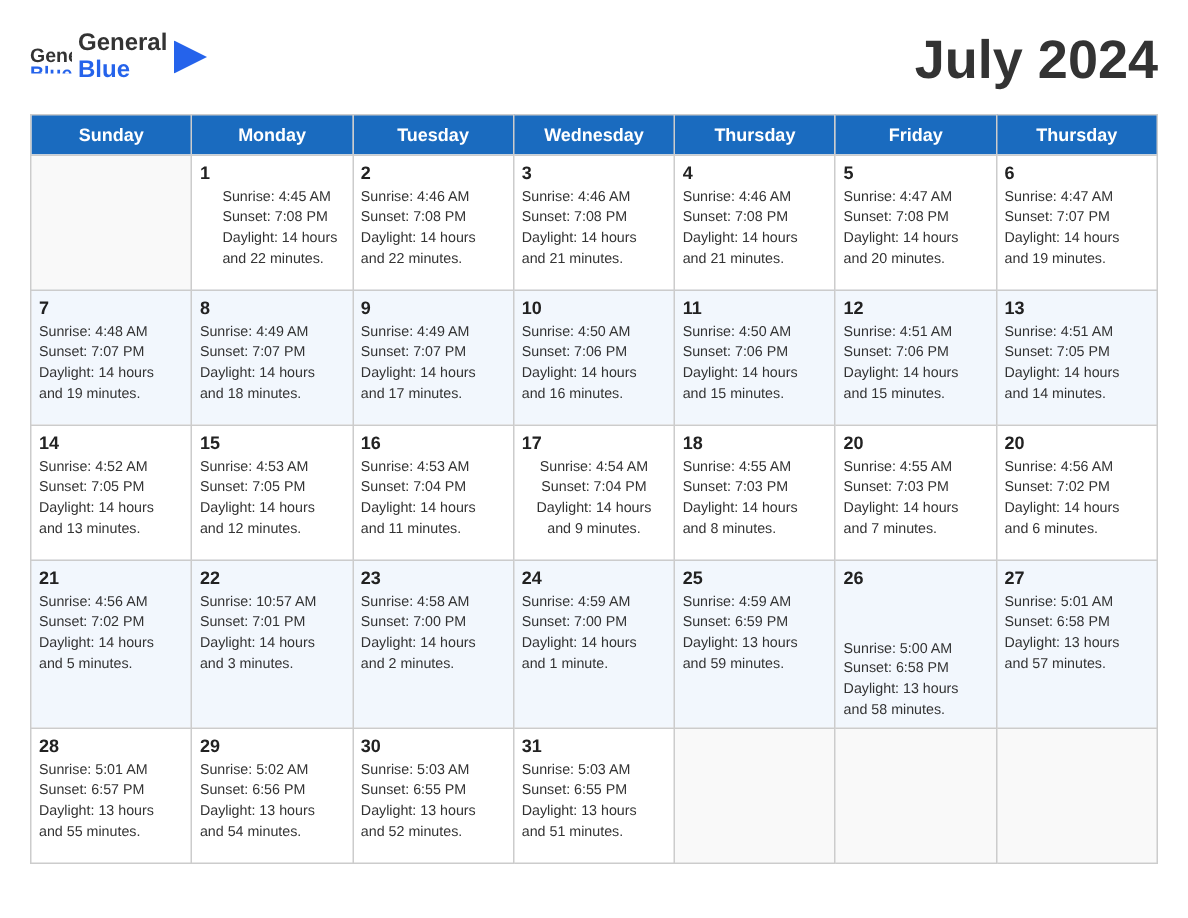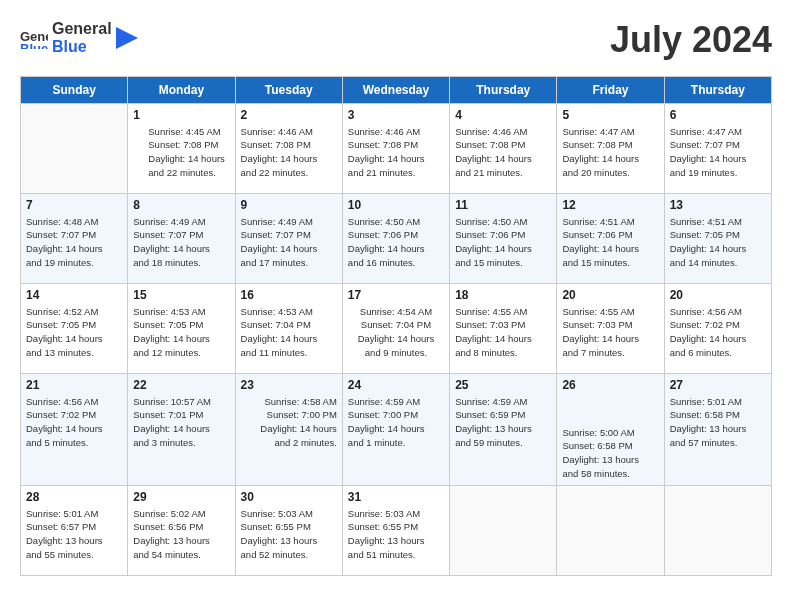--- a/index.html
+++ b/index.html
@@ -278,21 +278,21 @@
         </td>
         <td>
           <span class="day-num">22</span>
           <div class="day-info" style="white-space: pre-line;">Sunrise: 10:57 AM
 Sunset: 7:01 PM
 Daylight: 14 hours
 and 3 minutes.</div>
         </td>
         <td>
           <span class="day-num">23</span>
-          <div class="day-info" style="white-space: pre-line; text-align: right;">Sunrise: 4:58 AM
+          <div class="day-info" style="white-space: pre-line;">Sunrise: 4:58 AM
 Sunset: 7:00 PM
 Daylight: 14 hours
 and 2 minutes.</div>
         </td>
         <td>
           <span class="day-num">24</span>
           <div class="day-info" style="white-space: pre-line;">Sunrise: 4:59 AM
 Sunset: 7:00 PM
 Daylight: 14 hours
 and 1 minute.</div>

